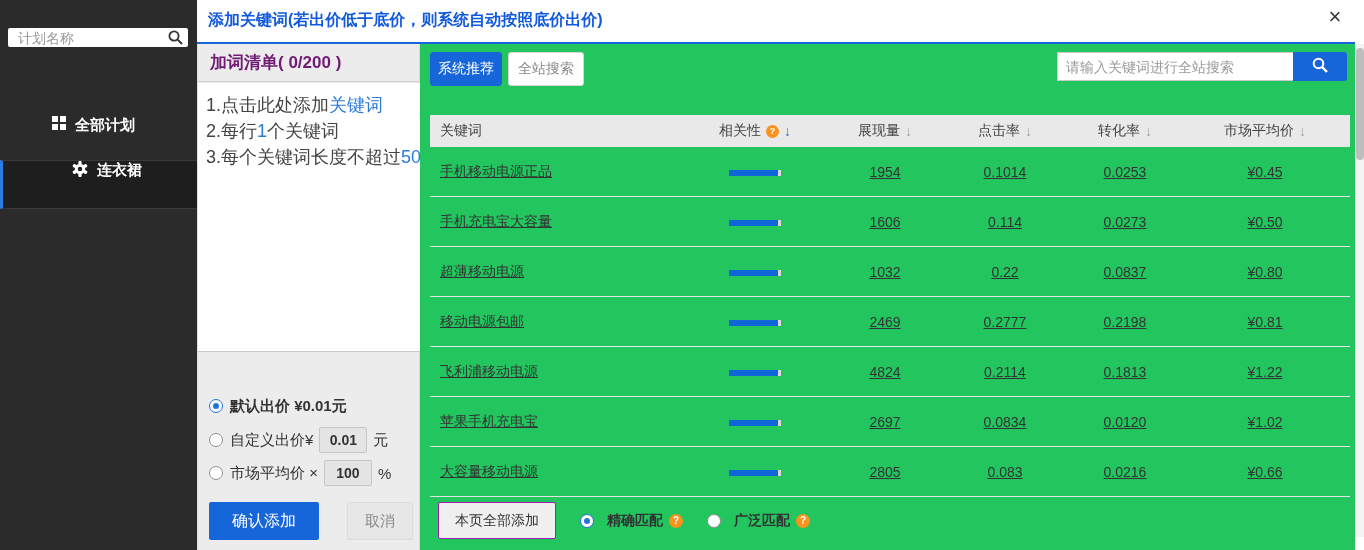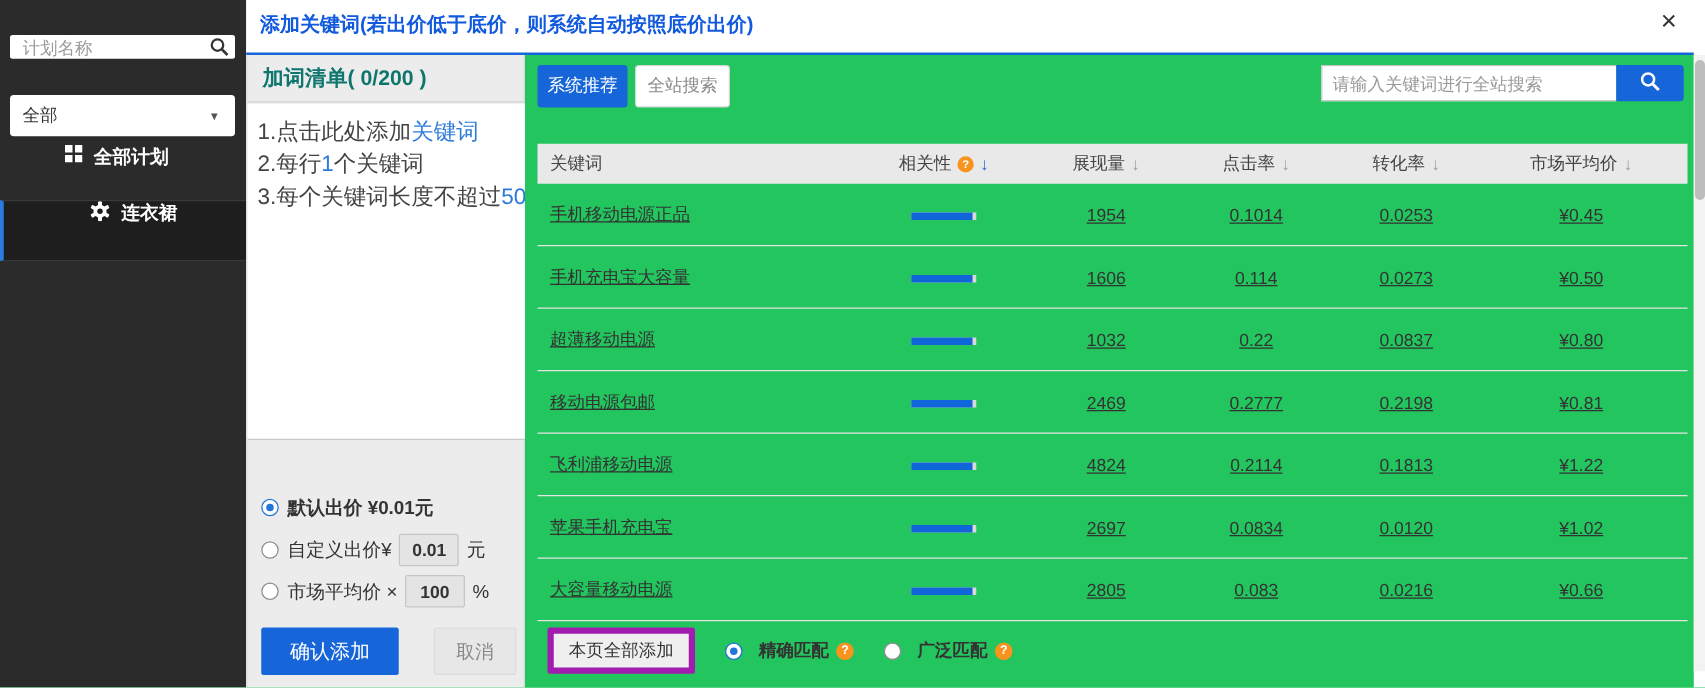--- a/index.html
+++ b/index.html
@@ -20,21 +20,21 @@
   .item-dress { top:160px; height:49px; padding-left:69px; background:#1e1e1e; border-left:3px solid #2c7be0; border-bottom:1px solid #3a3a3a; border-top:1px solid #3a3a3a; }
 
   
   .titlebar { position:absolute; left:197px; top:0; width:1167px; height:42px; background:#fff; }
   .dlg-title { position:absolute; left:11px; top:10px; font-size:16px; font-weight:bold; color:#1159dd; }
   .close-btn { position:absolute; right:16px; top:4px; width:26px; height:26px; font-size:22px; color:#333; text-align:center; line-height:26px; cursor:pointer; }
   .blue-line { position:absolute; left:197px; top:42px; width:1158px; height:2px; background:#1766d9; }
 
   
   .panel { position:absolute; left:197px; top:44px; width:223px; height:506px; background:#ececec; border-right:1px solid #d8d8d8; border-left:1px solid #e0e0e0; }
-  .panel-head { height:38px; line-height:38px; padding-left:12px; font-size:17px; font-weight:bold; color:#0f766e; border-bottom:1px solid #cfcfcf; }
+  .panel-head { height:38px; line-height:38px; padding-left:12px; font-size:17px; font-weight:bold; color:#701a75; border-bottom:1px solid #cfcfcf; }
   .word-box { position:absolute; left:0; top:39px; width:222px; height:269px; background:#fff; border-bottom:1px solid #c9c9c9; padding:9px 8px; cursor:text; }
   .instr { font-size:18px; color:#444; line-height:26px; white-space:nowrap; }
   .instr .hl { color:#2d7bd9; }
   .bid-row { position:absolute; left:11px; height:28px; display:flex; align-items:center; font-size:15px; color:#333; }
   .bid1 { top:348px; font-weight:bold; }
   .bid2 { top:382px; }
   .bid3 { top:415px; }
   .radio { width:14px; height:14px; border-radius:50%; border:1px solid #8f8f8f; background:#fff; display:inline-block; margin-right:7px; position:relative; flex:none; cursor:pointer; }
   .radio.sel { border-color:#2175d9; }
   .radio.sel::after { content:""; position:absolute; left:3px; top:3px; width:6px; height:6px; border-radius:50%; background:#2175d9; }
@@ -62,43 +62,39 @@
   .trow { height:50px; border-bottom:1px solid #e4e4e4; font-size:14px; color:#333; }
   .td { text-align:center;text-decoration:underline; }
   .td-kw { text-align:left; padding-left:10px; }
   .bar-track { display:inline-block; width:52px; height:6px; background:#d9d9d9; vertical-align:middle; }
   .bar-fill { display:block; height:6px; background:#1065d9; }
 
   .help { width:14px; height:14px; border-radius:50%; background:#f8931d; color:#fff; font-size:10px; font-weight:bold; display:inline-flex; align-items:center; justify-content:center; line-height:1; flex:none; }
   .help.sm { width:13px; height:13px; font-size:9px; }
 
   .foot { position:absolute; left:18px; top:458px; display:flex; align-items:center; }
-  .btn-addall { width:118px; height:37px; background:#efefef; border:5px solid #a21caf; border-radius:2px; font-size:14px; color:#333; cursor:pointer; }
+  .btn-addall { width:118px; height:37px; background:#efefef; border:1px solid #a21caf; border-radius:2px; font-size:14px; color:#333; cursor:pointer; }
   .match { display:flex; align-items:center; font-size:14px; font-weight:bold; color:#333; margin-left:24px; gap:6px; }
 
   
   .scroll-track { position:absolute; left:1355px; top:44px; width:9px; height:493px; background:#f3f3f3; }
   .scroll-thumb { position:absolute; left:0.5px; top:4px; width:8px; height:112px; background:#bdbdbd; border-radius:4px; cursor:pointer; }
 </style>
 </head>
 <body>
 
 <div class="sidebar">
   <div class="sb-search">
     <input placeholder="计划名称" style="">
     <span class="mag">
       <svg width="17" height="17" viewBox="0 0 17 17">
           <circle cx="7" cy="7" r="4.6" fill="none" stroke="#333" stroke-width="1.8"></circle>
           <line x1="10.6" y1="10.6" x2="15" y2="15" stroke="#333" stroke-width="2"></line>
         </svg>
     </span>
-  </div>
-  <div class="sb-select">
-    <span>全部</span>
-    <span class="caret">▼</span>
   </div>
   <div class="sb-item item-plans">
     <span class="ic">
       <svg width="14" height="14" viewBox="0 0 14 14">
           <rect x="0" y="0" width="6" height="6" fill="#fff"></rect>
           <rect x="8" y="0" width="6" height="6" fill="#fff"></rect>
           <rect x="0" y="8" width="6" height="6" fill="#fff"></rect>
           <rect x="8" y="8" width="6" height="6" fill="#fff"></rect>
         </svg>
     </span>

